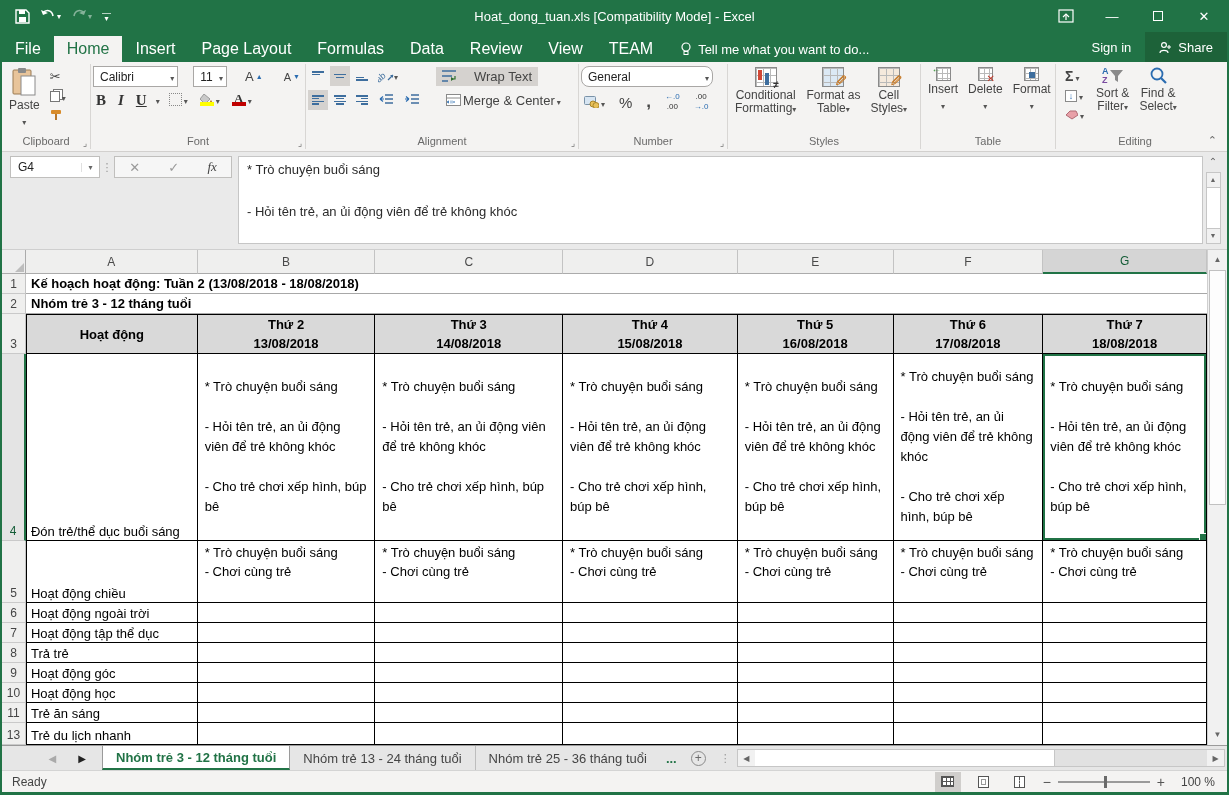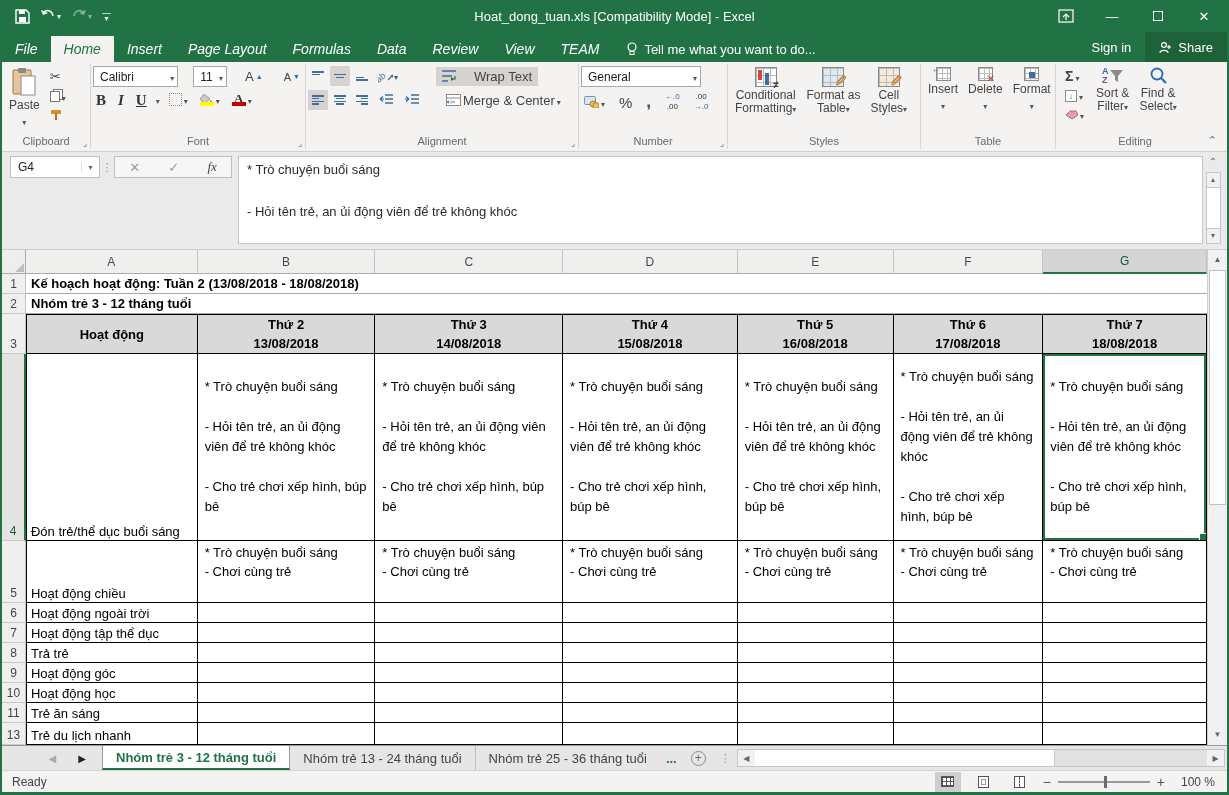--- a/index.html
+++ b/index.html
@@ -13,21 +13,21 @@
   .qat .btn { display:flex; align-items:center; color:#fff; font-size:14px; padding:2px 3px; }
   .qat .dis { opacity:.45; }
   .mini-caret { font-size:8px; margin-left:1px; }
   .title-text { position:absolute; left:0; right:0; text-align:center; font-size:13px; color:#fff; pointer-events:none; }
   .winbtns { margin-left:auto; display:flex; height:32px; }
   .winbtn { width:46px; display:flex; align-items:center; justify-content:center; color:#fff; font-size:13px; }
   .maxbox { width:10px; height:10px; border:1px solid #fff; display:inline-block; }
 
   
   .tabstrip { height:30px; background:#217346; display:flex; align-items:flex-end; color:#fff; flex:0 0 auto; }
-  .rtab { padding:0 13px; height:26px; line-height:26px; font-size:14px; cursor:default;font-style:italic; }
+  .rtab { padding:0 13px; height:26px; line-height:26px; font-size:16px; cursor:default; }
   .rtab.active { background:#f4f3f2; color:#217346; }
   .tellme { display:flex; align-items:center; gap:6px; margin-left:14px; font-size:13px; color:#fff; height:26px; }
   .acct { margin-left:auto; display:flex; align-items:center; height:30px; }
   .signin { font-size:13px; padding:0 14px; }
   .sharebtn { background:#1d6239; height:30px; display:flex; align-items:center; gap:6px; padding:0 14px; font-size:13px; }
 
   
   .ribbon { height:90px; background:#f4f3f2; border-bottom:1px solid #d2d0ce; display:flex; flex:0 0 auto; position:relative; font-size:12px; color:#444; }
   .group { display:flex; flex-direction:column; padding:2px 2px 0 2px; }
   .gsep { width:1px; background:#d8d6d4; margin:2px 0; }
@@ -393,21 +393,21 @@
           </span>
         </div>
       </div>
       <div class="glabel"><span>Alignment</span><span class="launcher">⌟</span></div>
     </div>
     <div class="gsep"></div>
 
     <div class="group" style="width:148px;">
       <div class="gcontent" style="flex-direction:column;">
         <div class="fontrow1">
-          <div class="combo" style="width:120px;">
+          <div class="combo" style="width:132px;border-radius:8px;">
               <span class="val">General</span>
               <span class="ddonly"></span>
             </div>
         </div>
         <div class="row2" style="gap:8px;">
           <span class="sbtn">
               <svg width="15" height="12" viewBox="0 0 15 12">
                 <rect x="0.5" y="0.5" width="11" height="8" rx="1" fill="#d7e5f2" stroke="#7a92a8"></rect>
                 <circle cx="9" cy="8" r="3" fill="#e8c15a" stroke="#a8852a"></circle>
                 <circle cx="12" cy="9.5" r="3" fill="#e8c15a" stroke="#a8852a"></circle>

